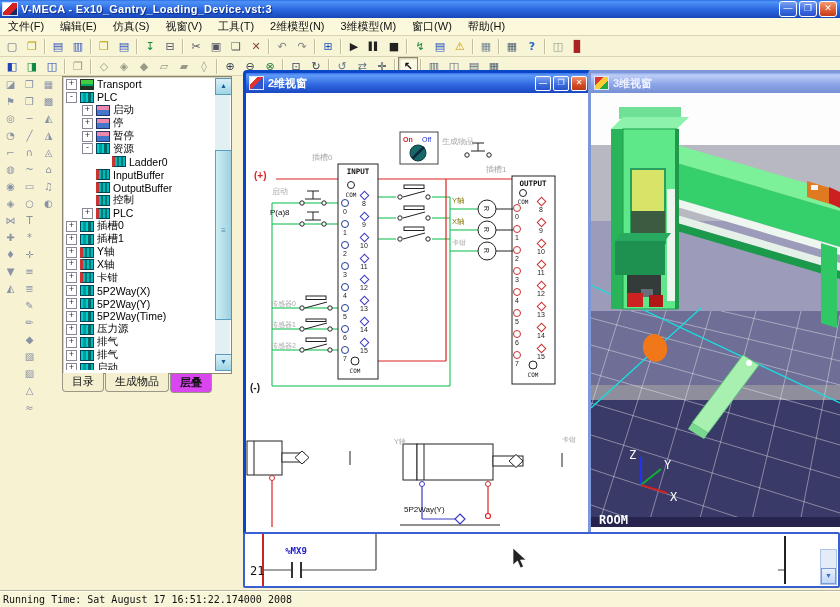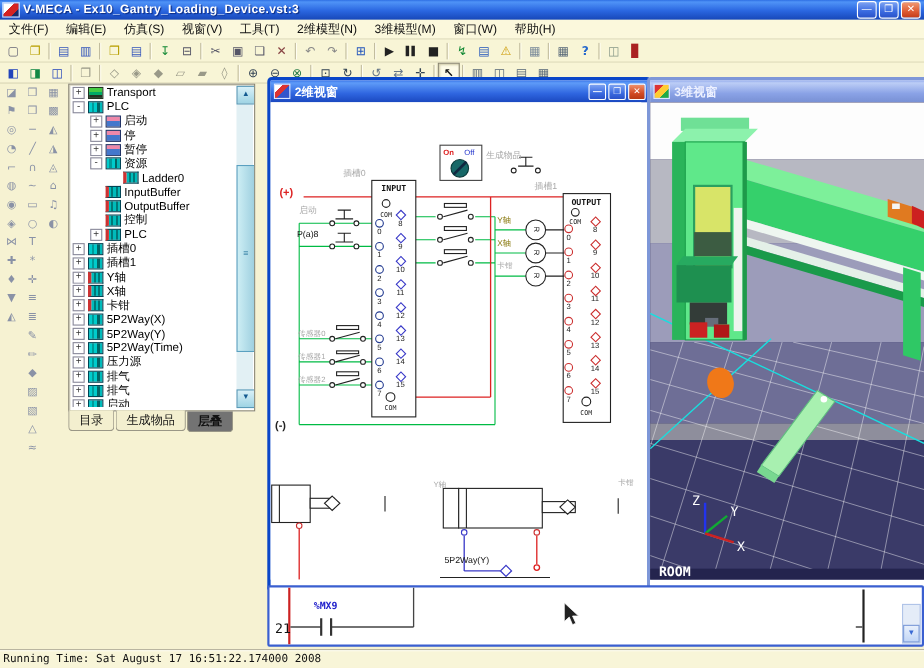--- a/index.html
+++ b/index.html
@@ -63,21 +63,21 @@
   .sbtn{position:absolute;left:0;width:15px;height:15px;background:linear-gradient(180deg,#d8f0f8,#9fd4e4);
     border:1px solid #5a9ab8;color:#135a90;font-size:7px;text-align:center;line-height:14px;}
   .sbtn.up{top:0;} .sbtn.dn{bottom:0;}
   .sthumb{position:absolute;left:0;top:72px;width:15px;height:168px;
     background:linear-gradient(90deg,#cdeef4,#9fd0e0);border:1px solid #5aa0c0;
     color:#4a90b0;font-size:8px;text-align:center;line-height:160px;}
   
   .tabs{position:absolute;left:62px;top:373px;display:flex;}
   .tab{font-size:11px;padding:1px 9px 2px;background:#f3efcf;border:1px solid #9a9786;
     border-top:none;border-radius:0 0 4px 4px;margin-right:1px;color:#111;}
-  .tab:last-child{background:#737373;position:relative;top:1px;font-weight:bold;}
+  .tab:last-child{background:#d946ef;position:relative;top:1px;font-weight:bold;}
   
   .win{position:absolute;border:3px solid #0a46c8;border-radius:4px 4px 0 0;background:#fff;}
   .wtitle{height:20px;display:flex;align-items:center;color:#fff;font-size:11px;
     font-weight:bold;background:linear-gradient(180deg,#3a74e8 0%,#5e9bf8 12%,#2f66e0 60%,#1a48c0 100%);}
   .win.inactive{border-color:#7e97d8;}
   .win.inactive .wtitle{background:linear-gradient(180deg,#93abec 0%,#bccdf6 12%,#8aa2e6 60%,#7890d4 100%);color:#ecf0ff;}
   .wicon{width:13px;height:12px;margin:0 4px 0 3px;border:1px solid #dde6ff;flex:none;}
   .wicon2{background:linear-gradient(135deg,#fff 0 30%,#dd3333 30% 55%,#3355cc 55%);}
   .wicon3{background:linear-gradient(135deg,#dd3333 0 35%,#ffcc33 35% 65%,#22aa44 65%);}
   .wbtns{margin-left:auto;display:flex;gap:2px;padding-right:2px;}

